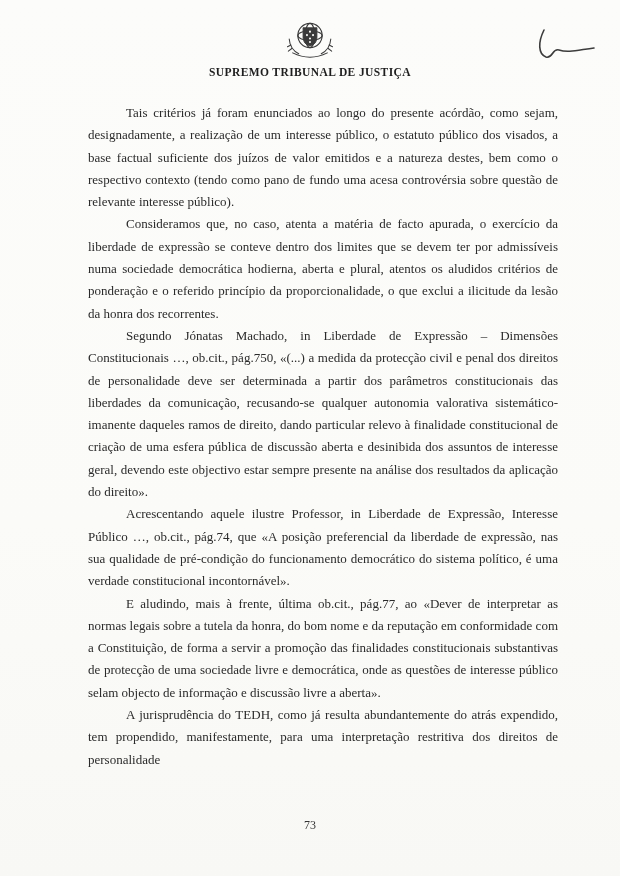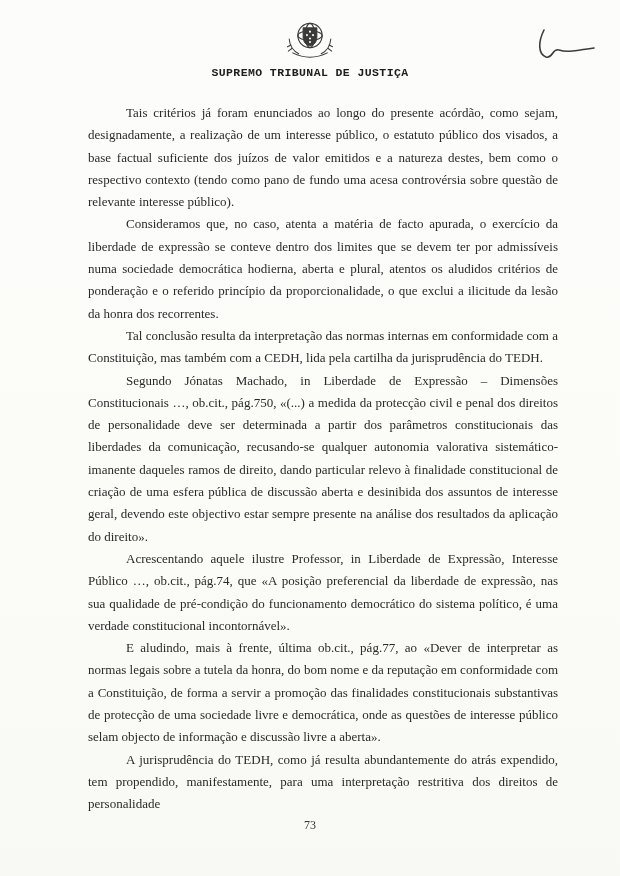--- a/index.html
+++ b/index.html
@@ -30,21 +30,21 @@
     right: 22px;
     width: 64px;
     height: 44px;
   }
   .title {
     position: absolute;
     top: 66px;
     left: 0;
     width: 100%;
     text-align: center;
-    font-family: Liberation Mono, monospace;
+    font-family: Liberation Serif, serif;
     font-weight: bold;
     font-size: 11.5px;
     letter-spacing: 0.4px;
     color: #1e1e1e;
   }
   .doc-body {
     position: absolute;
     top: 102px;
     left: 88px;
     width: 470px;
@@ -97,21 +97,20 @@
         <path d="M8 33 l-4 2 M9 37 l-4 3 M52 33 l4 2 M51 37 l4 3"></path>
       </g>
     </svg>
   </div>
 
   <div class="title">SUPREMO TRIBUNAL DE JUSTIÇA</div>
 
   <main class="doc-body">
       <p class="para"><span class="seg">Tais critérios já foram enunciados ao longo do presente acórdão, como sejam, designadamente, a realização de um interesse público, o estatuto público dos visados, a base factual suficiente dos juízos de valor emitidos e a natureza destes, bem como o respectivo contexto (tendo como pano de fundo uma acesa controvérsia sobre questão de relevante interesse público).</span></p>
       <p class="para"><span class="seg">Consideramos que, no caso, atenta a matéria de facto apurada, o exercício da liberdade de expressão se conteve dentro dos limites que se devem ter por admissíveis numa sociedade democrática hodierna, aberta e plural, atentos os aludidos critérios de ponderação e o referido princípio da proporcionalidade, o que exclui a ilicitude da lesão da honra dos recorrentes.</span></p>
-      <p class="para"><span class="seg">Tal conclusão resulta da interpretação das normas internas em conformidade com a Constituição, mas também com a CEDH, lida pela cartilha da jurisprudência do TEDH.</span></p>
       <p class="para"><span class="seg">Segundo Jónatas Machado, in Liberdade de Expressão – Dimensões Constitucionais …, ob.cit., pág.750, </span><span class="seg italic">«(...) a medida da protecção civil e penal dos direitos de personalidade deve ser determinada a partir dos parâmetros constitucionais das liberdades da comunicação, recusando-se qualquer autonomia valorativa sistemático-imanente daqueles ramos de direito, dando particular relevo à finalidade constitucional de criação de uma esfera pública de discussão aberta e desinibida dos assuntos de interesse geral, devendo este objectivo estar sempre presente na análise dos resultados da aplicação do direito».</span></p>
       <p class="para"><span class="seg">Acrescentando aquele ilustre Professor, in Liberdade de Expressão, Interesse Público …, ob.cit., pág.74, que </span><span class="seg italic">«A posição preferencial da liberdade de expressão, nas sua qualidade de pré-condição do funcionamento democrático do sistema político, é uma verdade constitucional incontornável».</span></p>
       <p class="para"><span class="seg">E aludindo, mais à frente, última ob.cit., pág.77, ao </span><span class="seg italic">«Dever de interpretar as normas legais sobre a tutela da honra, do bom nome e da reputação em conformidade com a Constituição, de forma a servir a promoção das finalidades constitucionais substantivas de protecção de uma sociedade livre e democrática, onde as questões de interesse público selam objecto de informação e discussão livre a aberta».</span></p>
       <p class="para"><span class="seg">A jurisprudência do TEDH, como já resulta abundantemente do atrás expendido, tem propendido, manifestamente, para uma interpretação restritiva dos direitos de personalidade</span></p>
     </main>
 
   <footer class="footer">
     <span>73</span>
   </footer>
 

